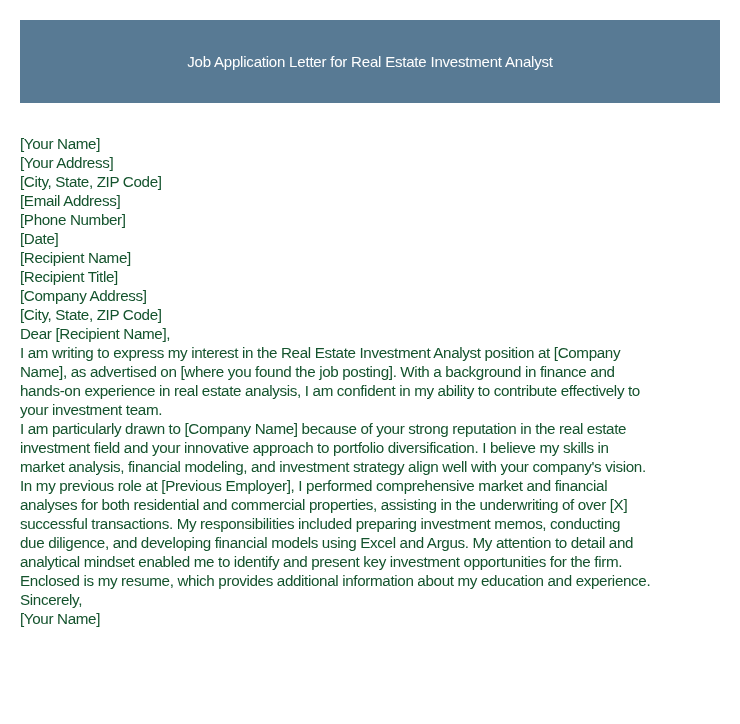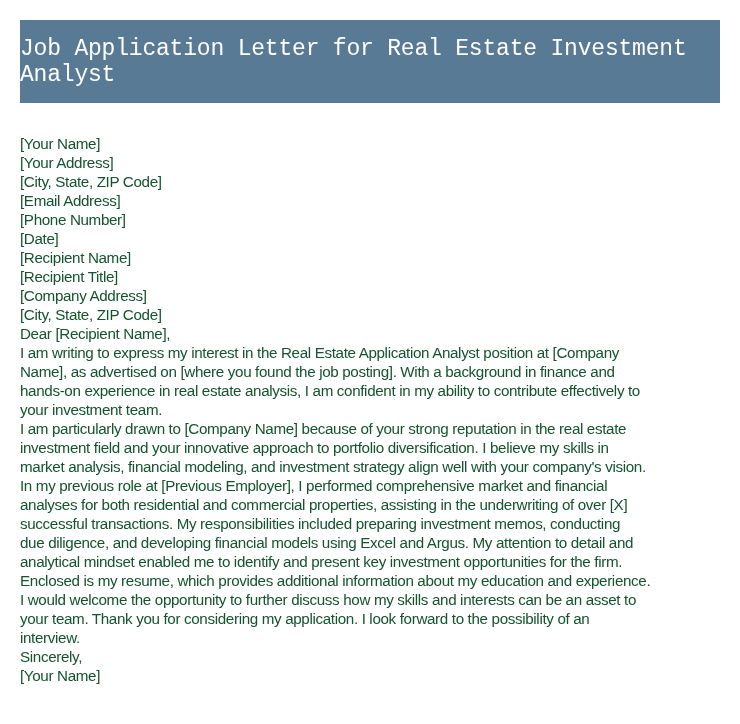--- a/index.html
+++ b/index.html
@@ -4,21 +4,21 @@
 <style>
   html, body { margin: 0; padding: 0; background: #ffffff; }
   body { width: 740px; height: 724px; overflow: hidden; position: relative; }
   .header {
     position: absolute; left: 20px; top: 20px; width: 700px; height: 83px;
     background: #587a94;
     display: flex; align-items: center; justify-content: center;
   }
   .header h1 {
     margin: 0; color: #ffffff; font-weight: normal;
-    font-family: Liberation Mono, monospace; font-size: 23px;
+    font-family: Liberation Sans, sans-serif; font-size: 15px;
     letter-spacing: -0.2px;
   }
   .letter {
     position: absolute; left: 20px; top: 134px; width: 712px;
     font-family: "Liberation Sans", sans-serif; font-size: 15.2px;
     line-height: 19px; color: #14532d;
   }
   .line { white-space: nowrap; letter-spacing: -0.35px; }
 </style>
 </head>
@@ -39,41 +39,36 @@
   <div class="line">[Date]</div>
   <div>
     <div class="line">[Recipient Name]</div>
     <div class="line">[Recipient Title]</div>
     <div class="line">[Company Address]</div>
     <div class="line">[City, State, ZIP Code]</div>
   </div>
   <div class="line">Dear [Recipient Name],</div>
 
   <div>
-    <div class="line">I am writing to express my interest in the Real Estate Application Analyst position at [Company</div>
+    <div class="line">I am writing to express my interest in the Real Estate Investment Analyst position at [Company</div>
     <div class="line">Name], as advertised on [where you found the job posting]. With a background in finance and</div>
     <div class="line">hands-on experience in real estate analysis, I am confident in my ability to contribute effectively to</div>
     <div class="line">your investment team.</div>
   </div>
   <div>
     <div class="line">I am particularly drawn to [Company Name] because of your strong reputation in the real estate</div>
     <div class="line">investment field and your innovative approach to portfolio diversification. I believe my skills in</div>
     <div class="line">market analysis, financial modeling, and investment strategy align well with your company's vision.</div>
   </div>
   <div>
     <div class="line">In my previous role at [Previous Employer], I performed comprehensive market and financial</div>
     <div class="line">analyses for both residential and commercial properties, assisting in the underwriting of over [X]</div>
     <div class="line">successful transactions. My responsibilities included preparing investment memos, conducting</div>
     <div class="line">due diligence, and developing financial models using Excel and Argus. My attention to detail and</div>
     <div class="line">analytical mindset enabled me to identify and present key investment opportunities for the firm.</div>
   </div>
   <div>
     <div class="line">Enclosed is my resume, which provides additional information about my education and experience.</div>
   </div>
-  <div>
-    <div class="line">I would welcome the opportunity to further discuss how my skills and interests can be an asset to</div>
-    <div class="line">your team. Thank you for considering my application. I look forward to the possibility of an</div>
-    <div class="line">interview.</div>
-  </div>
 
   <div class="line">Sincerely,</div>
   <div class="line">[Your Name]</div>
 </div>
 
 </body></html>

